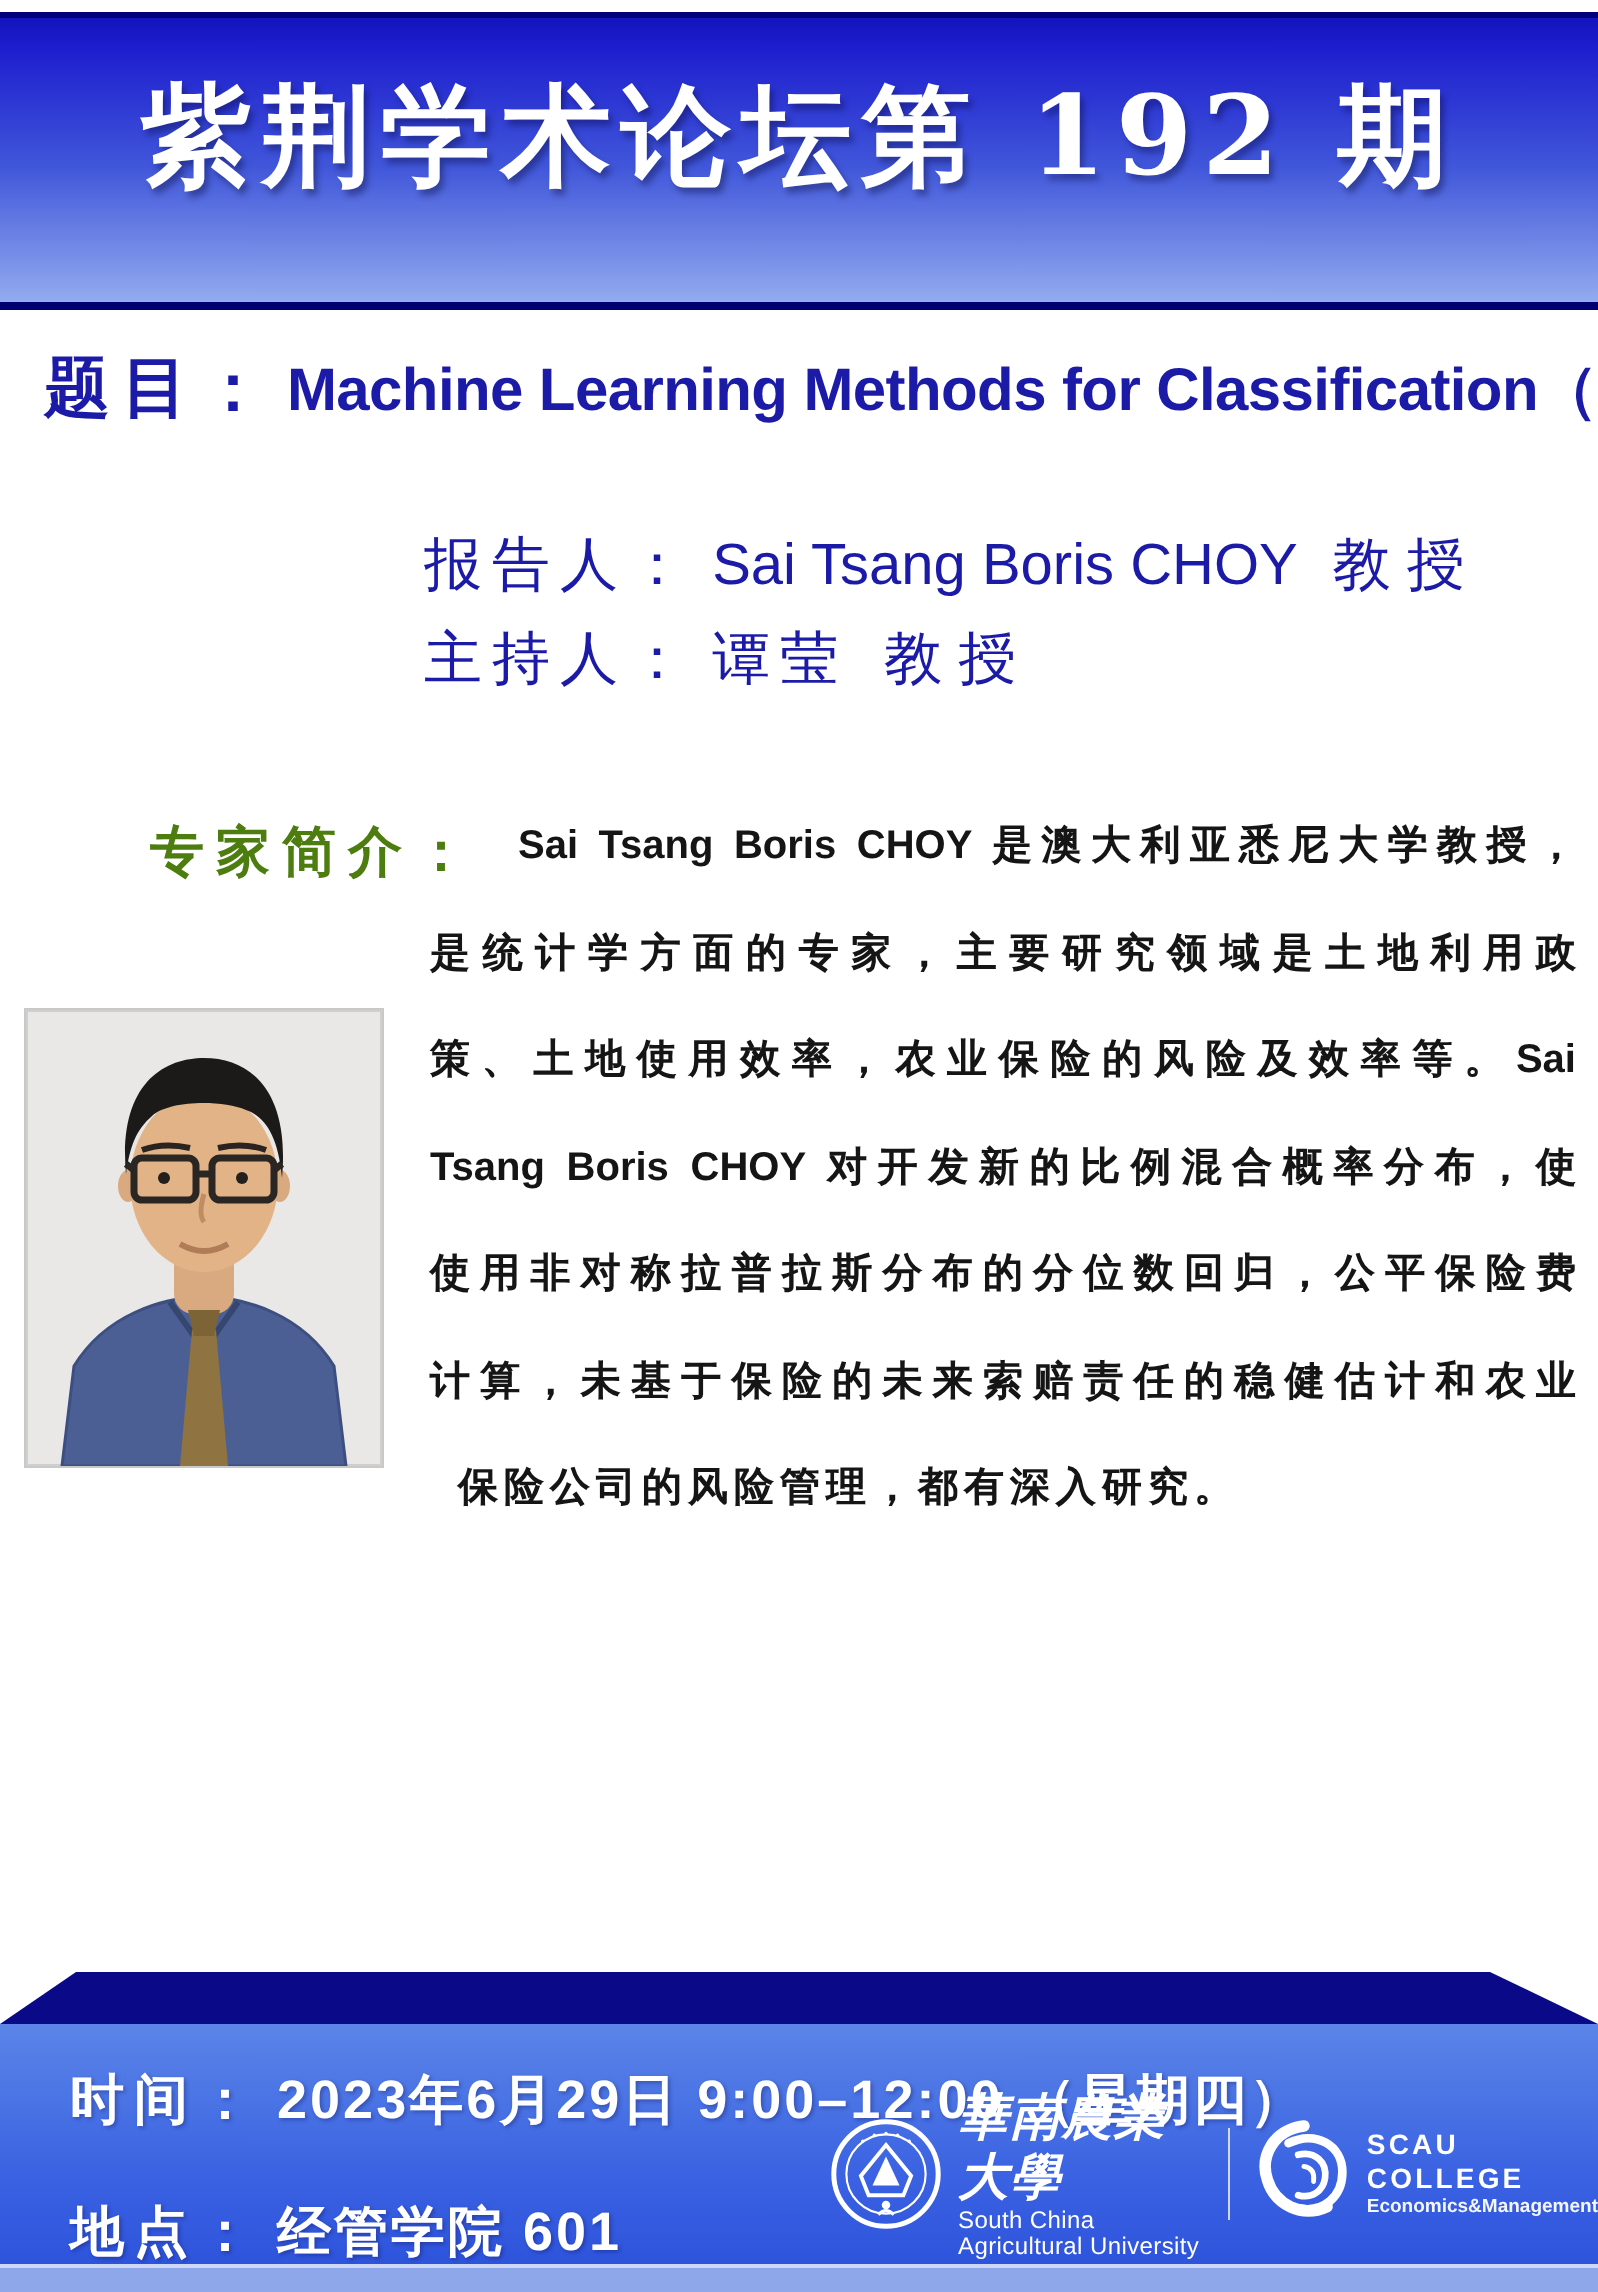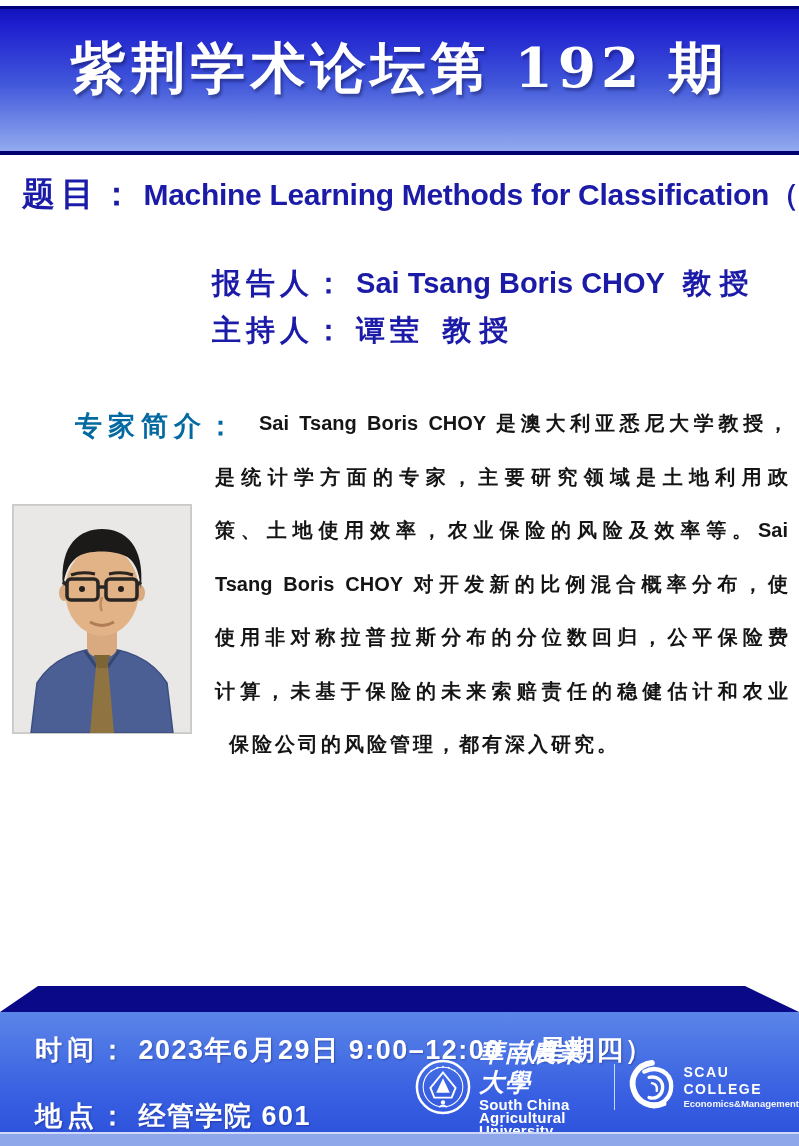--- a/index.html
+++ b/index.html
@@ -18,28 +18,28 @@
     font-weight:700;letter-spacing:5px;
     font-family:"DejaVu Serif","Liberation Serif",serif;
     text-shadow:2px 3px 3px rgba(0,0,40,.35);
   }
   
   .topic{position:absolute;left:22px;top:172px;width:770px;white-space:nowrap;
     color:#1b1ba8;font-weight:700;}
   .topic .cn{font-size:33px;letter-spacing:6px;}
   .topic .en{font-size:30px;letter-spacing:-0.3px;}
   
-  .people{position:absolute;left:212px;top:260px;color:#1b1ba8;font-weight:700;}
+  .people{position:absolute;left:212px;top:260px;color:#1b1ba8;font-weight:400;}
   .person-line{height:47px;line-height:47px;white-space:nowrap;font-size:29px;}
   .person-line .cn{letter-spacing:5px;}
   .person-line .en{letter-spacing:0;}
   .person-line .suffix{margin-left:10px;letter-spacing:8px;}
   
   .expert-label{position:absolute;left:75px;top:408px;font-size:27px;font-weight:700;
-    color:#0369a1;letter-spacing:6px;}
+    color:#4d7c0f;letter-spacing:6px;}
   .photo{
     position:absolute;left:13px;top:505px;width:178px;height:228px;margin:0;
     background:#e9e8e6;outline:1px solid #c9c9c9;
   }
   .photo svg{display:block;}
   .bio{position:absolute;left:215px;top:400px;width:573px;color:#151515;
     font-size:20px;font-weight:700;}
   .bio-line{height:53.5px;line-height:46px;text-align:justify;text-align-last:justify;}
   .bio-line.indent{text-indent:44px;}
   .bio-line.last{text-align-last:left;letter-spacing:3px;margin-left:14px;}
@@ -56,21 +56,21 @@
   .f-loc{left:35px;top:86px;}
   .f-line .cn{letter-spacing:5px;}
   .f-line .val{letter-spacing:1.5px;}
   
   .logos{position:absolute;left:414px;top:42px;height:66px;display:flex;
     align-items:center;gap:7px;color:#ffffff;}
   .logo-ic{flex:0 0 auto;line-height:0;}
   .univ-txt,.col-txt{display:flex;flex-direction:column;justify-content:center;}
   .cal{font-family:"DejaVu Serif","Liberation Serif",serif;font-style:italic;font-weight:700;}
   .univ-cn{font-size:25px;letter-spacing:1px;line-height:30px;}
-  .univ-en{font-size:15px;font-weight:700;letter-spacing:0.2px;line-height:13px;}
+  .univ-en{font-size:12px;font-weight:400;letter-spacing:0.2px;line-height:13px;}
   .logo-sep{width:2px;height:46px;background:rgba(255,255,255,.75);margin:0 4px;}
   .col-cn{font-size:19px;letter-spacing:2px;line-height:23px;}
   .col-en1{font-size:14px;font-weight:700;letter-spacing:1.6px;line-height:17px;}
   .col-en2{font-size:9.5px;font-weight:600;line-height:12px;opacity:.95;}
 </style>
 </head>
 <body>
 
 <div class="poster">
 

